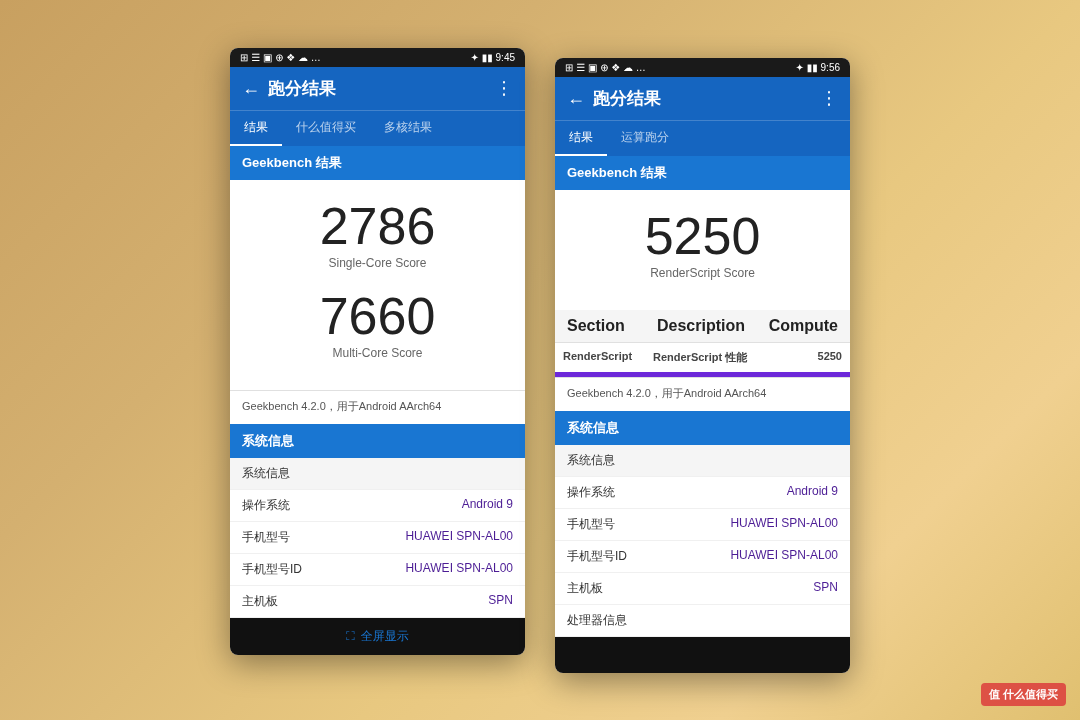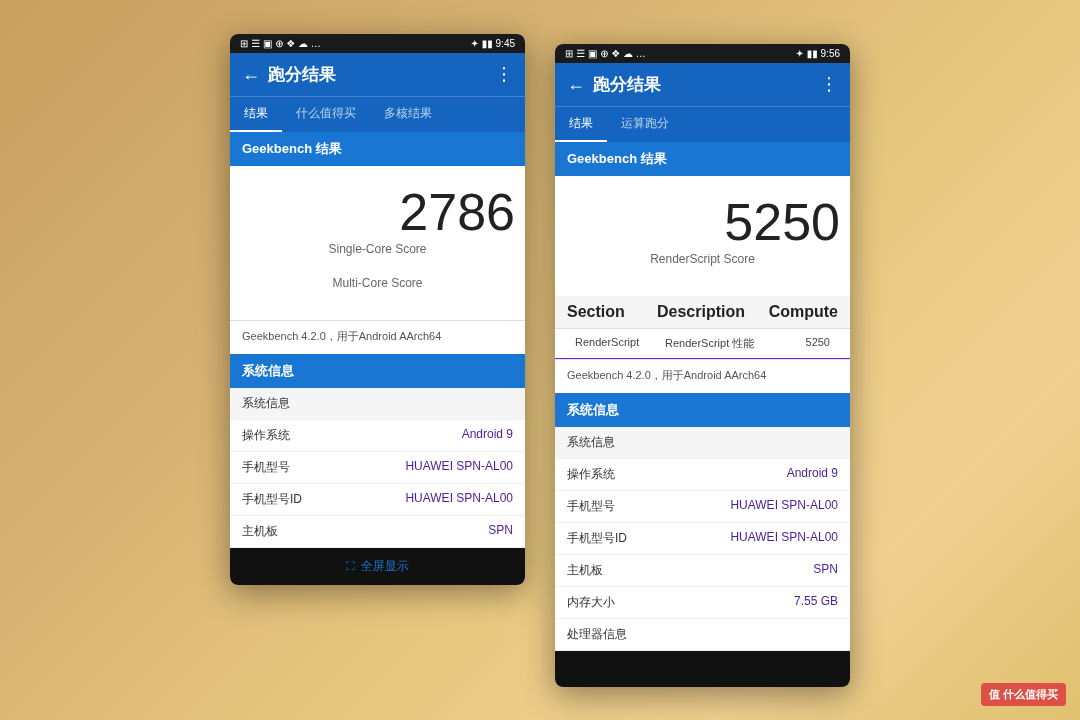--- a/index.html
+++ b/index.html
@@ -124,21 +124,20 @@
       background: #fff;
       text-align: center;
       padding: 20px 10px 10px;
     }
 
     .score-number {
       font-size: 52px;
       font-weight: 300;
       color: #222;
       line-height: 1;
-      text-align: right;
     }
 
     .score-label {
       font-size: 12px;
       color: #666;
       margin-top: 4px;
       margin-bottom: 20px;
     }
 
     
@@ -209,22 +208,23 @@
       font-weight: bold;
       color: #222;
     }
 
     .table-col.section { flex: 0 0 90px; }
     .table-col.description { flex: 1; }
     .table-col.compute { flex: 0 0 55px; text-align: right; }
 
     .table-row-data {
       display: flex;
-      padding: 7px 20px;
-      border-bottom: 1px solid #6d28d9;
+      padding: 7px 8px;
+      border-bottom: 5px solid #6d28d9;
+      font-weight: bold;
     }
 
     .table-cell {
       font-size: 11px;
       color: #444;
     }
 
     .table-cell.section { flex: 0 0 90px; }
     .table-cell.description { flex: 1; }
     .table-cell.compute { flex: 0 0 55px; text-align: right; }
@@ -269,20 +269,21 @@
       <div class="tab active">结果</div>
       <div class="tab">什么值得买</div>
       <div class="tab">多核结果</div>
     </div>
 
     <div class="section-header">Geekbench 结果</div>
 
     <div class="score-area">
       <div class="score-number">2786</div>
       <div class="score-label">Single-Core Score</div>
+      <div class="score-number">7660</div>
       <div class="score-label">Multi-Core Score</div>
     </div>
 
     <div class="geekbench-info">Geekbench 4.2.0，用于Android AArch64</div>
 
     <div class="section-header" style="margin-top:2px;">系统信息</div>
 
     <div class="sys-info-section">
       <div class="info-row header-row">
         <span class="label">系统信息</span>
@@ -375,24 +376,20 @@
       </div>
       <div class="info-row">
         <span class="label">手机型号ID</span>
         <span class="value">HUAWEI SPN-AL00</span>
       </div>
       <div class="info-row">
         <span class="label">主机板</span>
         <span class="value">SPN</span>
       </div>
       <div class="info-row">
-        <span class="label">内存大小</span>
-        <span class="value">7.55 GB</span>
-      </div>
-      <div class="info-row">
         <span class="label">处理器信息</span>
         <span class="value"></span>
       </div>
     </div>
 
     <div class="bottom-bar" style="height:36px;">
       <span></span>
     </div>
   </div>
 

